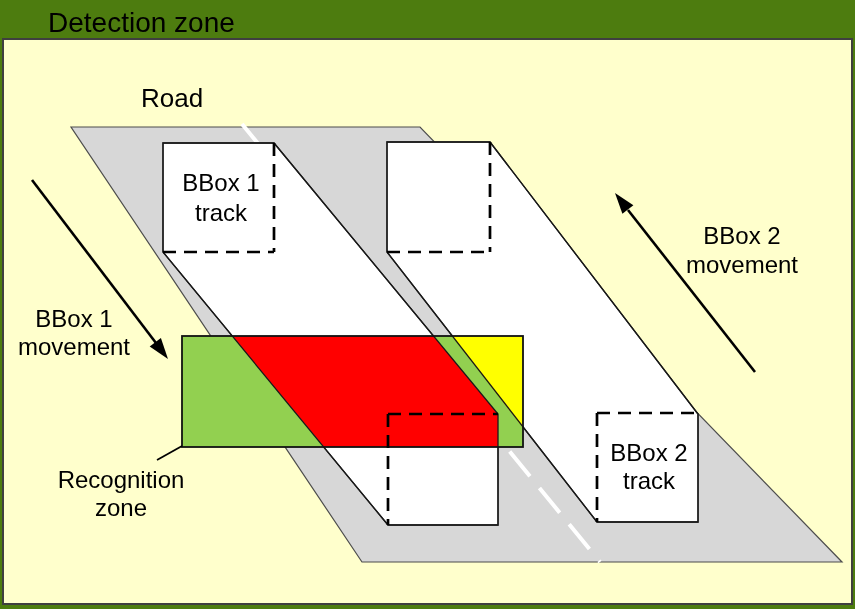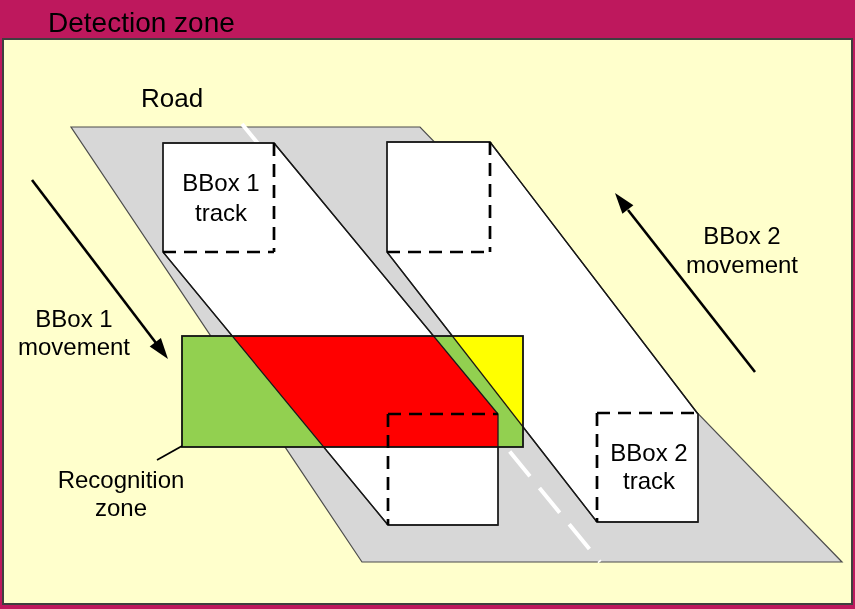--- a/index.html
+++ b/index.html
@@ -1,20 +1,20 @@
 <!DOCTYPE html>
 <html><head>
 <meta charset="utf-8">
 <style>
   html, body { margin: 0; padding: 0; background: #ffffff; }
   .stage {
     position: relative;
     width: 855px;
     height: 609px;
-    background: #be185d;
+    background: #4d7c0f;
     font-family: "Liberation Sans", sans-serif;
   }
   svg { display: block; }
   text {
     font-family: "Liberation Sans", sans-serif;
     fill: #000000;
   }
   .title-text  { font-size: 28px; }
   .label-text  { font-size: 24px; }
   .road-text   { font-size: 26px; }

